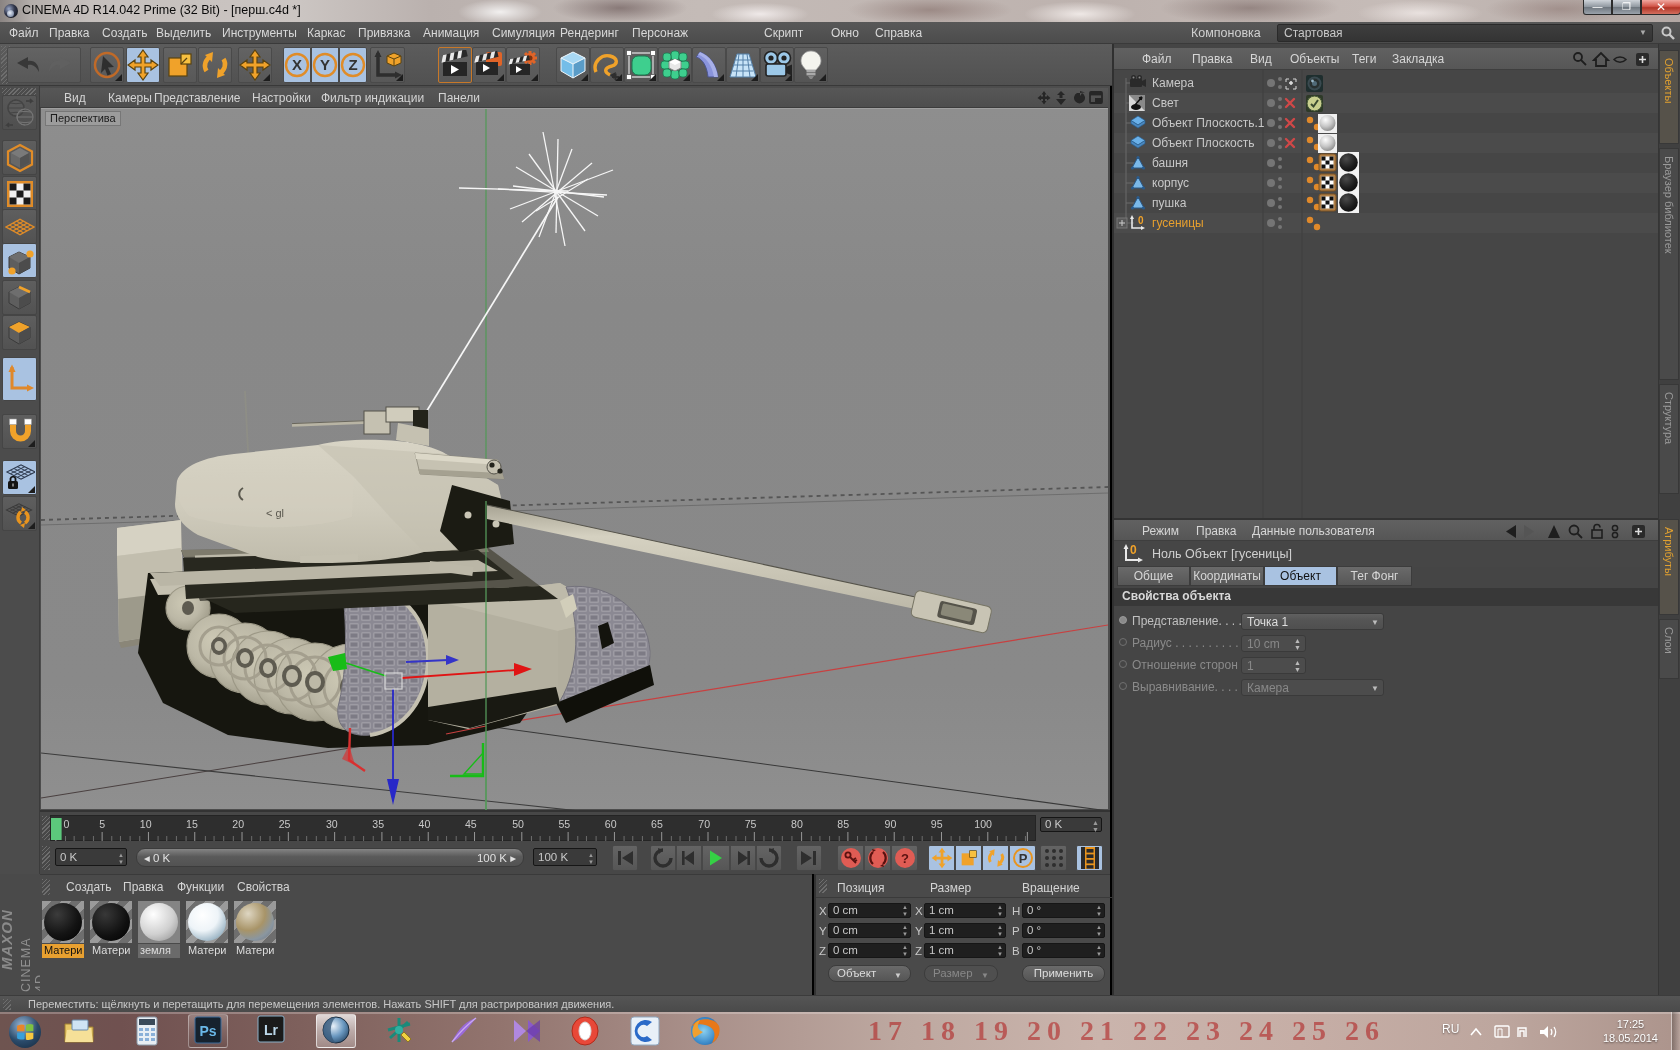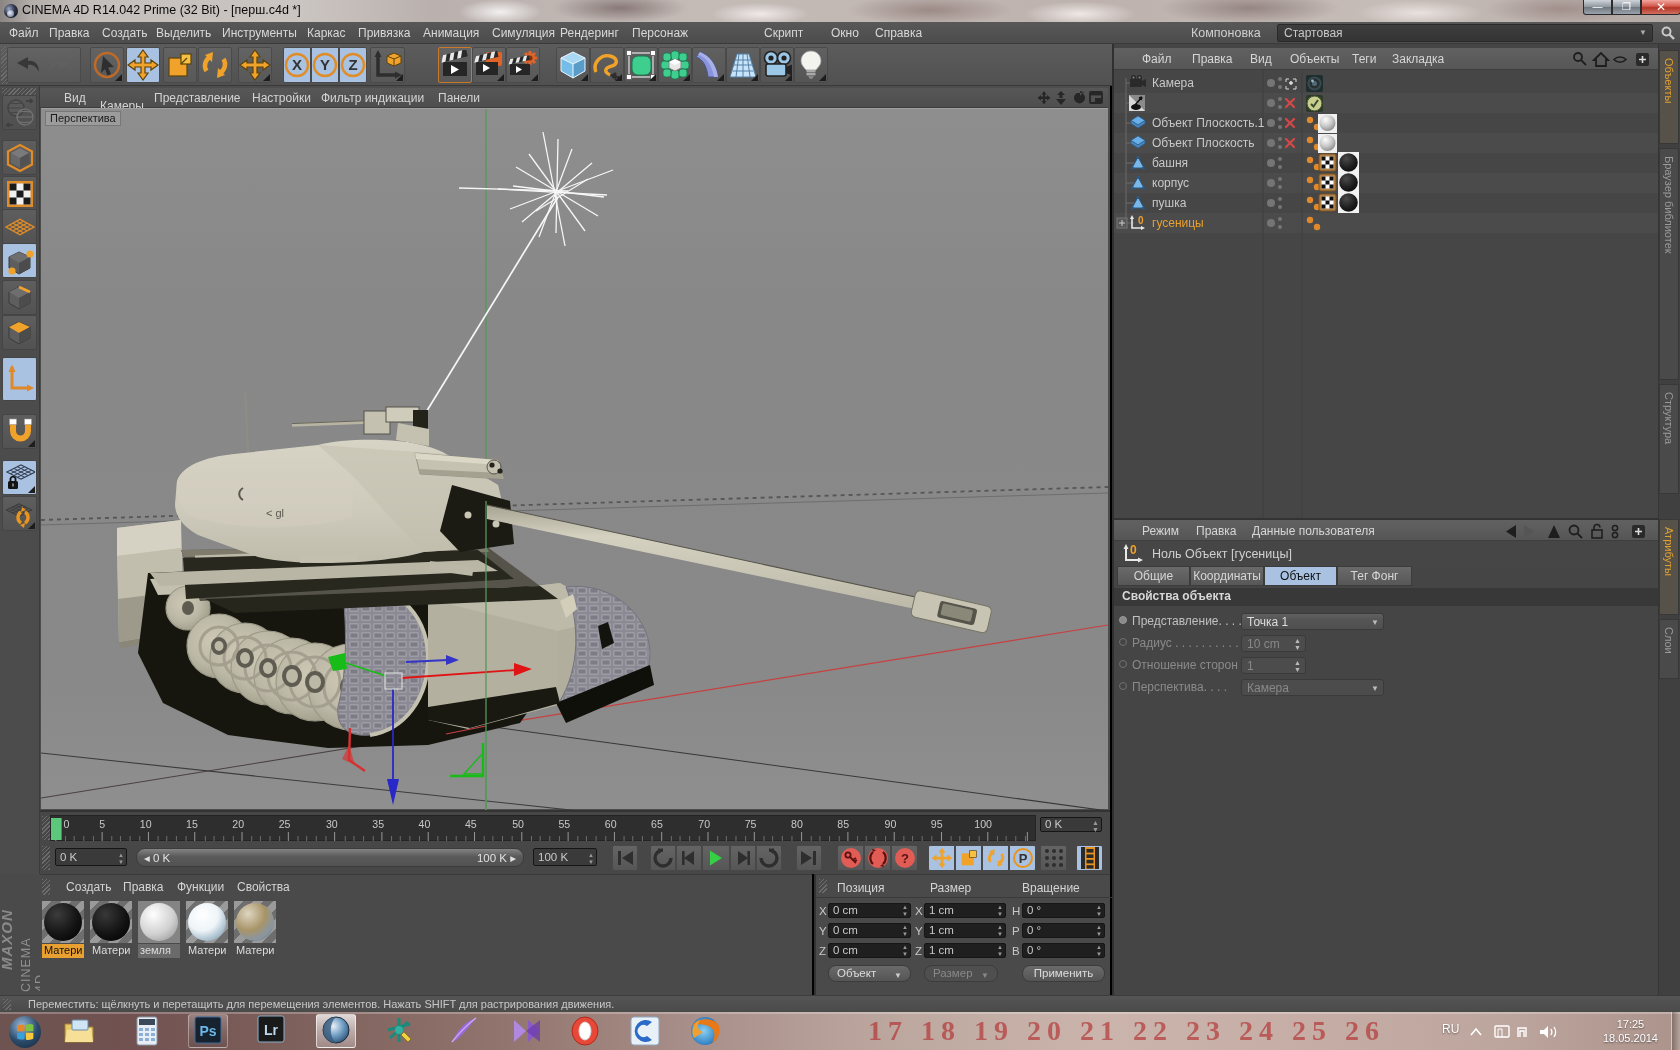--- a/index.html
+++ b/index.html
@@ -469,21 +469,21 @@
           </g>
         <path d="M16 24 A6.5 6.5 0 0 1 16 13 M20 13 A6.5 6.5 0 0 1 20 24" fill="none" stroke="#e8941e" stroke-width="3.4"></path>
         <path d="M15 26 l5 -2 l-1 5 Z M21 11 l-5 2 l1 -5 Z" fill="#e8941e"></path>
       </svg>
     </div>
   </div>
 
   <div id="viewport" class="abs">
     <div id="vpmenu">
       <span class="mi" style="left:24px;">Вид</span>
-      <span class="mi" style="left:60px;margin-top:8px;">Камеры</span>
+      <span class="mi" style="left:68px;">Камеры</span>
       <span class="mi" style="left:114px;">Представление</span>
       <span class="mi" style="left:212px;">Настройки</span>
       <span class="mi" style="left:281px;">Фильтр индикации</span>
       <span class="mi" style="left:398px;">Панели</span>
       <svg style="position:absolute;right:4px;top:2px;" width="68" height="16" viewBox="0 0 68 16">
         <g fill="#262626">
           <path d="M8 1 L10.5 4.5 L9 4.5 L9 6.5 L11 6.5 L11 5 L14.5 8 L11 10.5 L11 9 L9 9 L9 11 L10.5 11 L8 14.5 L5.5 11 L7 11 L7 9 L5 9 L5 10.5 L1.5 8 L5 5 L5 6.5 L7 6.5 L7 4.5 L5.5 4.5 Z"></path>
           <path d="M25 1 L29 5 L26.5 5 L26.5 8 L23.5 8 L23.5 5 L21 5 Z M20 9 L30 9 L25 15 Z"></path>
           <path d="M41 3 A5.5 5.5 0 1 0 46 3 L44 6 L44 1 L49 2.5 Z"></path>
           <rect x="54" y="2" width="12" height="11" rx="1" fill="none" stroke="#262626" stroke-width="1.8"></rect>
@@ -871,20 +871,23 @@
           <radialGradient id="gsphb" cx="0.38" cy="0.3" r="0.8">
               <stop offset="0" stop-color="#4a4a4a"></stop>
               <stop offset="0.6" stop-color="#1e1e1e"></stop>
               <stop offset="1" stop-color="#0a0a0a"></stop>
             </radialGradient>
         </defs>
       </svg>
       <div class="omrow" style="top:3px;">
           <span class="nm">Камера</span>
         </div>
+      <div class="omrow" style="top:23px;">
+          <span class="nm">Свет</span>
+        </div>
       <div class="omrow" style="top:43px;">
           <span class="nm">Объект Плоскость.1</span>
         </div>
       <div class="omrow" style="top:63px;">
           <span class="nm">Объект Плоскость</span>
         </div>
       <div class="omrow" style="top:83px;padding-left:20px;">
           <span class="nm">башня</span>
         </div>
       <div class="omrow" style="top:103px;padding-left:25px;">
@@ -946,21 +949,21 @@
         <span style="position:absolute;left:18px;top:4px;">Радиус . . . . . . . . . . .</span>
       </div>
     <div class="fld dis" style="left:127px; top:591px; width:65px;">10 cm<span class="dn" style="top:1px;line-height:7px;font-size:7px;">▲<br>▼</span></div>
     <div class="amrow dis" style="top:610px;">
         <span class="adot"></span>
         <span style="position:absolute;left:18px;top:4px;">Отношение сторон</span>
       </div>
     <div class="fld dis" style="left:127px; top:613px; width:65px;">1<span class="dn" style="top:1px;line-height:7px;font-size:7px;">▲<br>▼</span></div>
     <div class="amrow dis" style="top:632px;">
         <span class="adot"></span>
-        <span style="position:absolute;left:18px;top:4px;">Перспектива. . . .</span>
+        <span style="position:absolute;left:18px;top:4px;">Выравнивание. . . .</span>
       </div>
     <div class="fld dis" style="left:127px; top:635px; width:143px;">Камера<span class="dn" style="top:4px;">▼</span></div>
   </div>
 
   <div id="righttabs" class="abs"></div>
   <div class="vtab abs" style="left:1659px; top:50px; height:94px; background:#56524a;">
       <div style="color:#e0a030;">Объекты</div>
     </div>
   <div class="vtab abs" style="left:1659px; top:148px; height:232px;">
       <div>Браузер библиотек</div>

